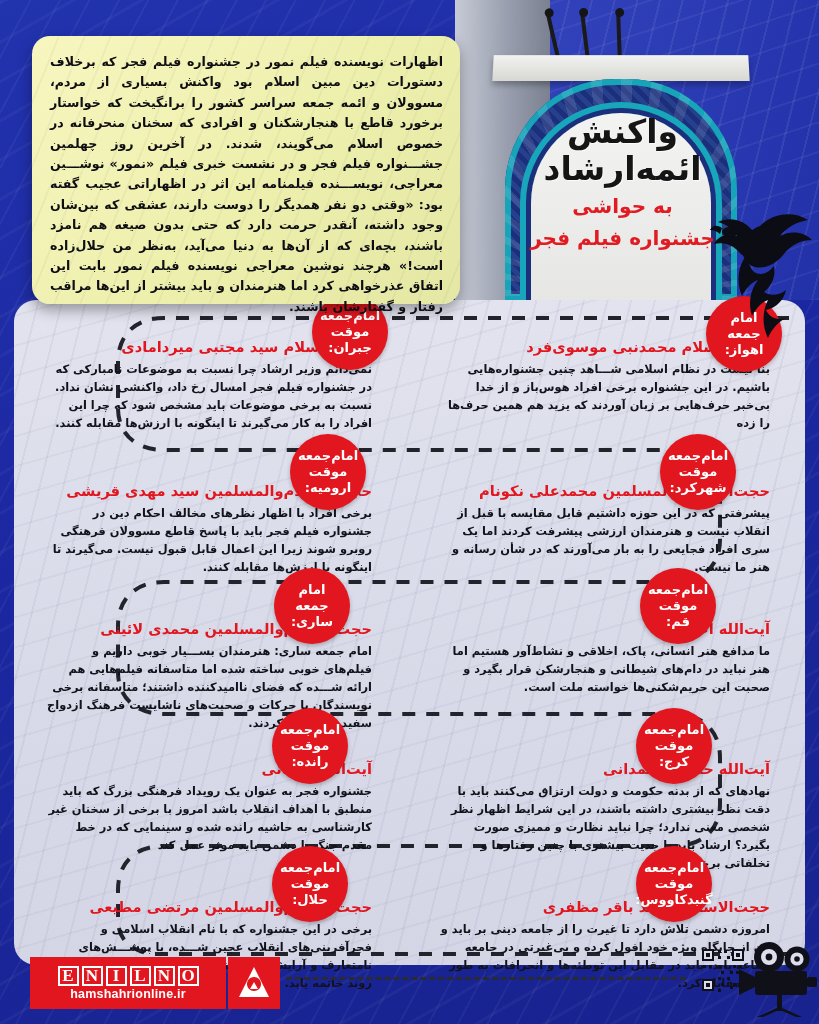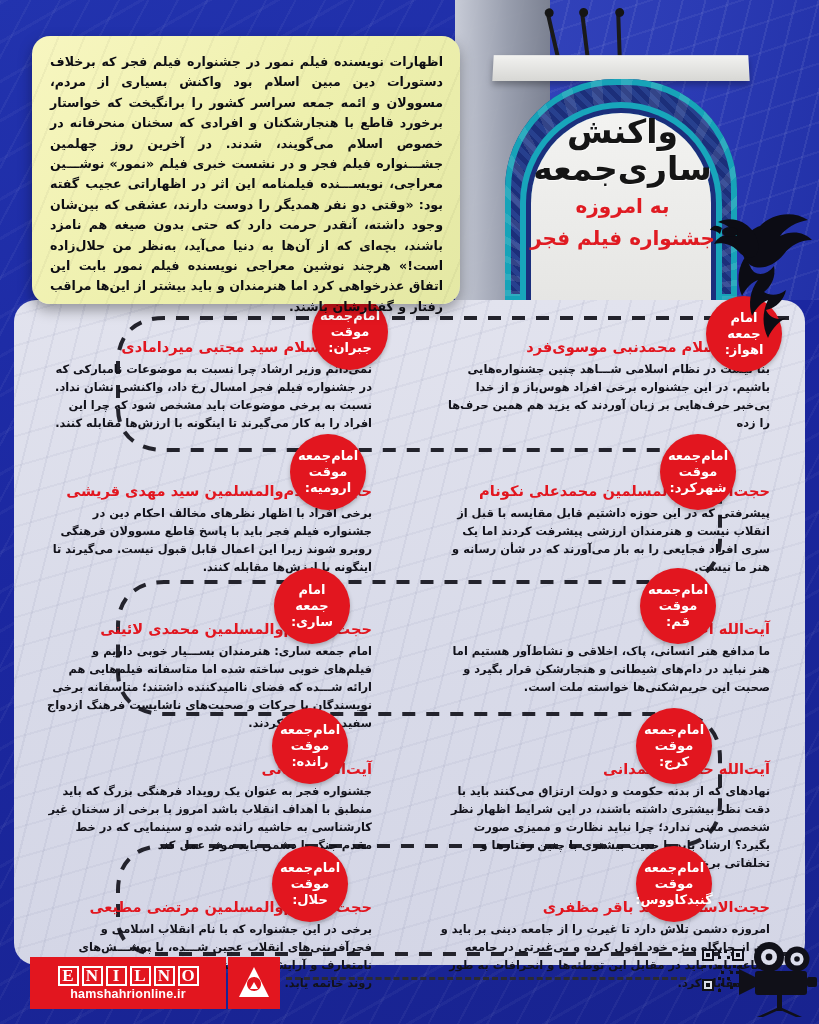--- a/index.html
+++ b/index.html
@@ -191,22 +191,22 @@
         <div class="flower" style="left:180px;top:60px"></div>
         <div class="flower" style="left:200px;top:104px"></div>
         <div class="flower" style="left:20px;top:140px"></div>
         <div class="flower" style="left:208px;top:152px"></div>
         <div class="inner"></div>
       </div>
     </div>
 
     <div class="mihrab-wrap-title">
       <div class="title-black">واکنش</div>
-      <div class="title-black">ساری‌جمعه</div>
-      <div class="title-red">به امروزه</div>
+      <div class="title-black">ائمه‌ارشاد</div>
+      <div class="title-red">به حواشی</div>
       <div class="title-red">جشنواره فیلم فجر</div>
     </div>
 
     <svg class="simorgh" viewBox="0 0 118 150">
       <g fill="#0c0c14">
         <path d="M60 30 C72 18, 92 14, 108 24 C96 26, 86 32, 80 40 C92 34, 104 36, 112 44
                  C100 44, 90 50, 84 58 C74 70, 62 74, 52 70 C44 66, 40 56, 44 46 C48 36, 54 32, 60 30 Z"></path>
         <path d="M52 34 C44 24, 30 20, 18 26 C26 28, 33 33, 37 40 C28 36, 18 40, 14 48
                  C22 46, 31 48, 37 54 C44 62, 50 64, 55 60 C60 56, 60 44, 52 34 Z"></path>
         <path d="M46 60 C38 70, 36 86, 42 100 C46 92, 52 86, 58 84 C50 94, 48 108, 52 120

